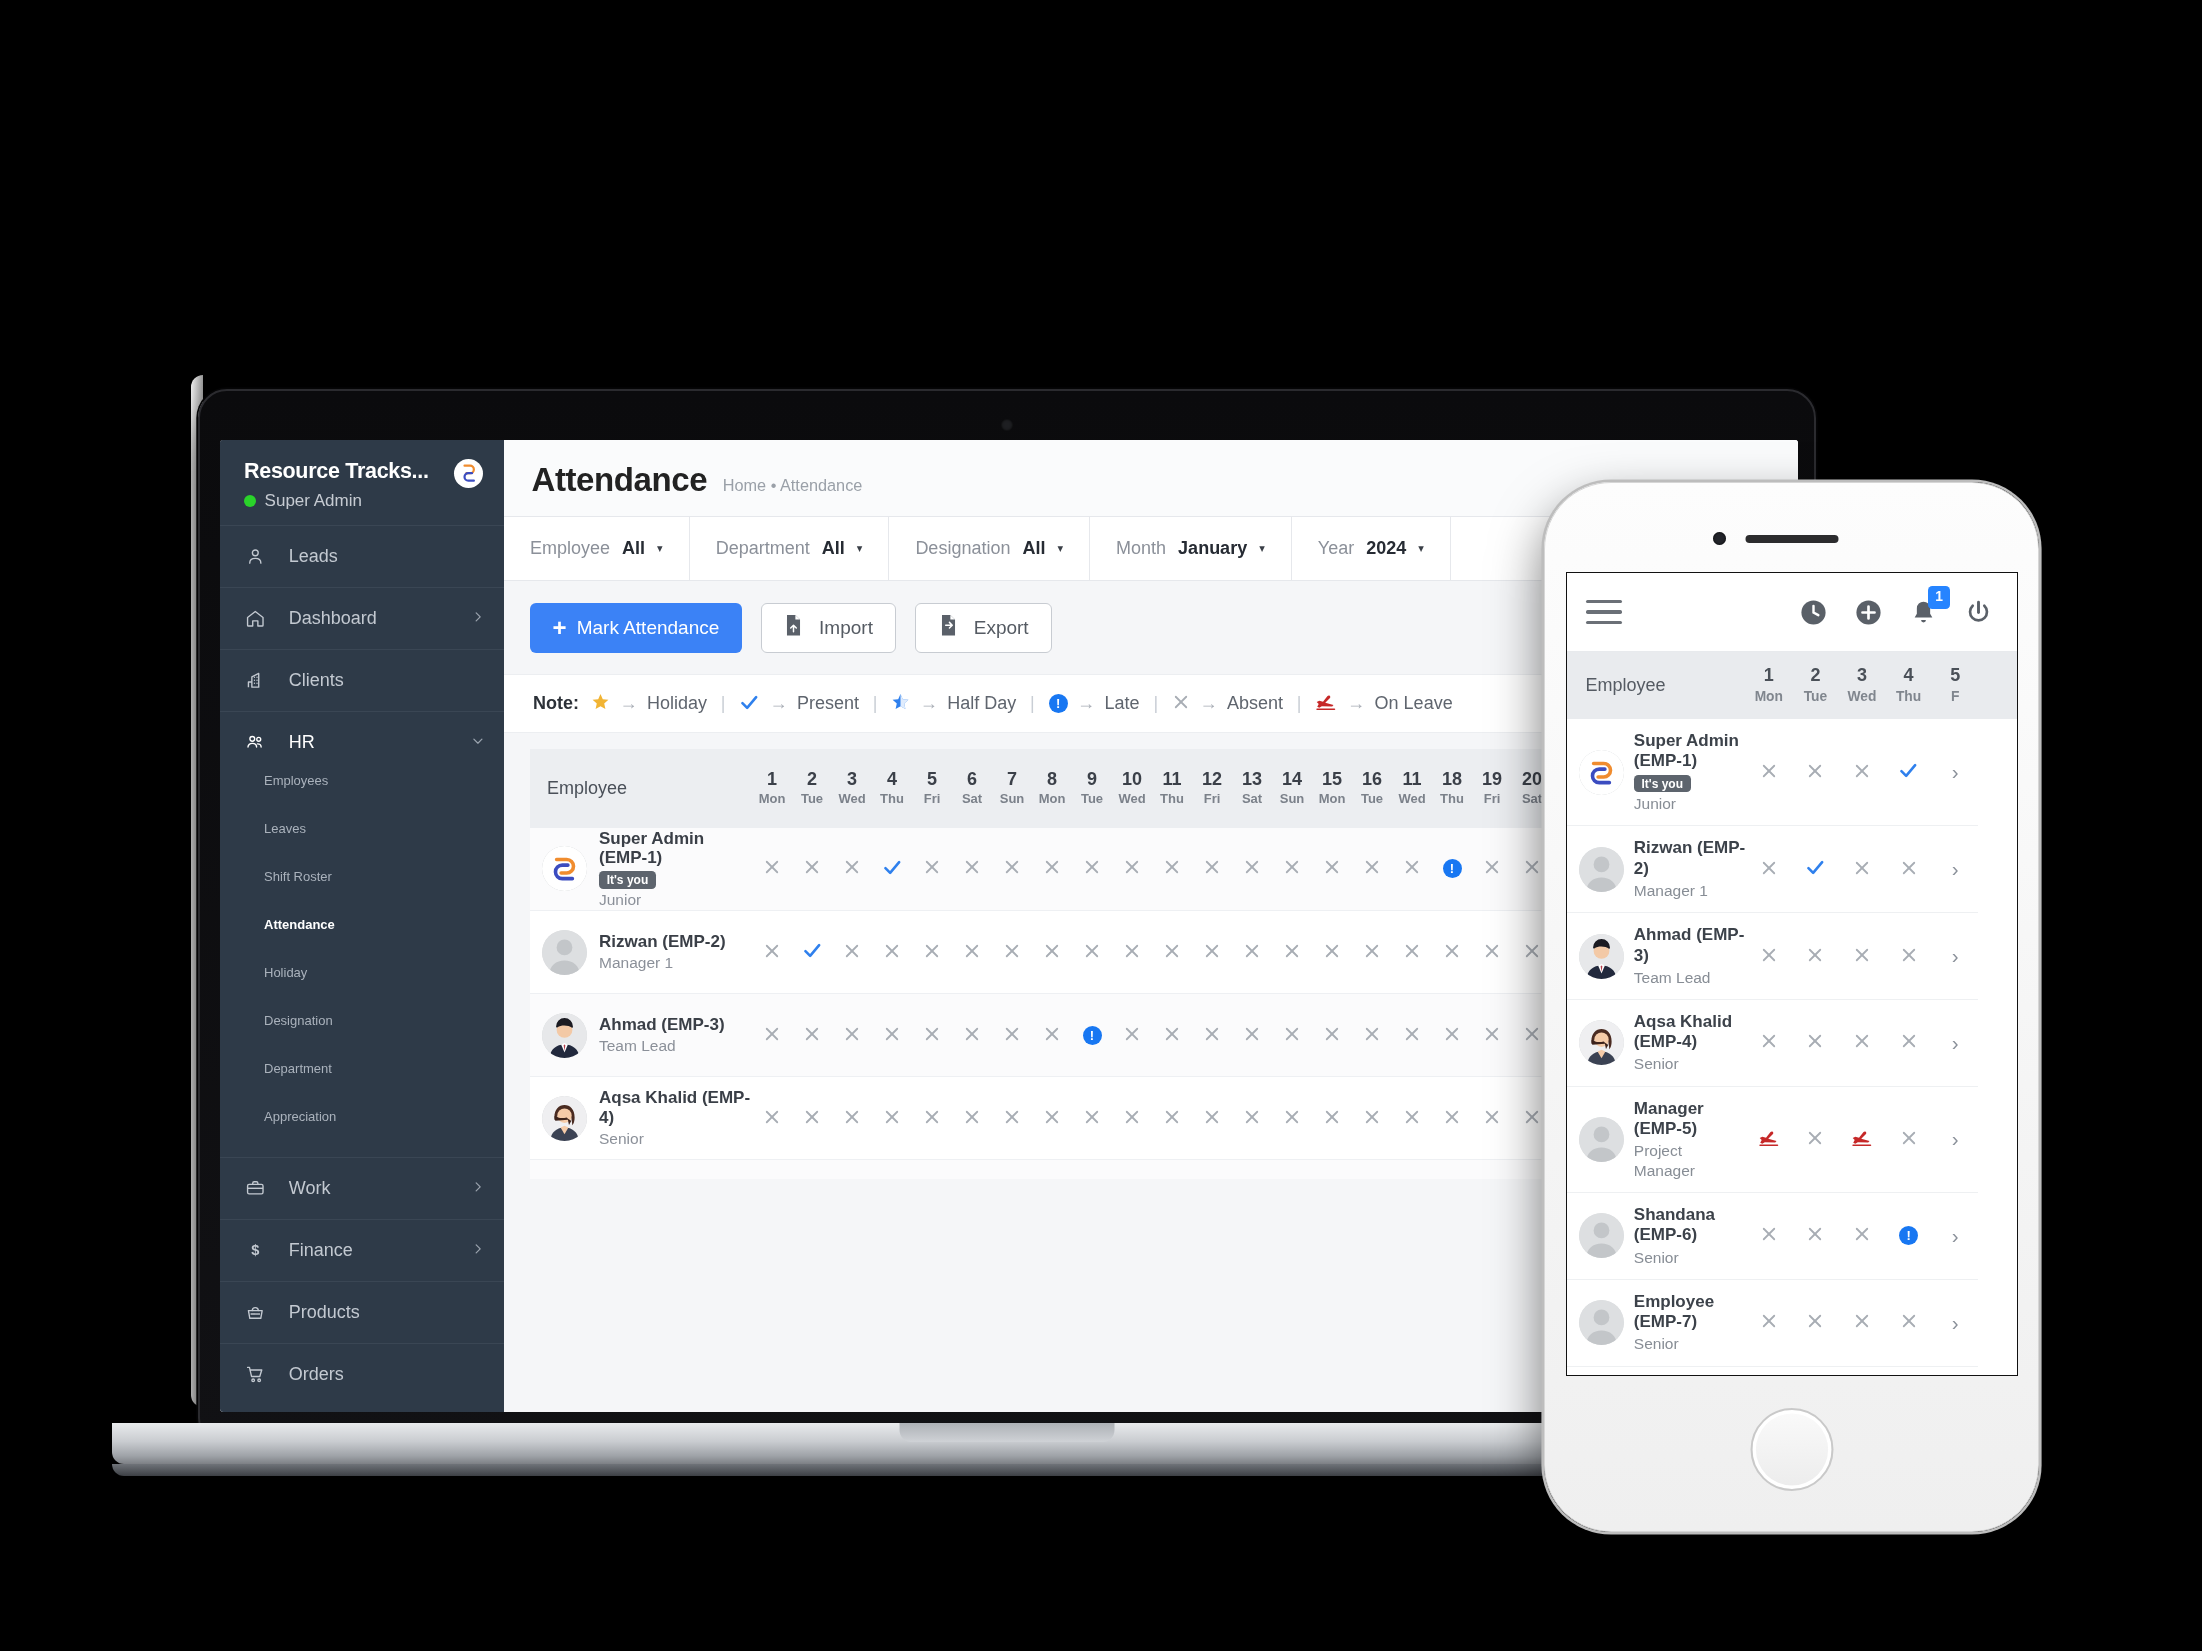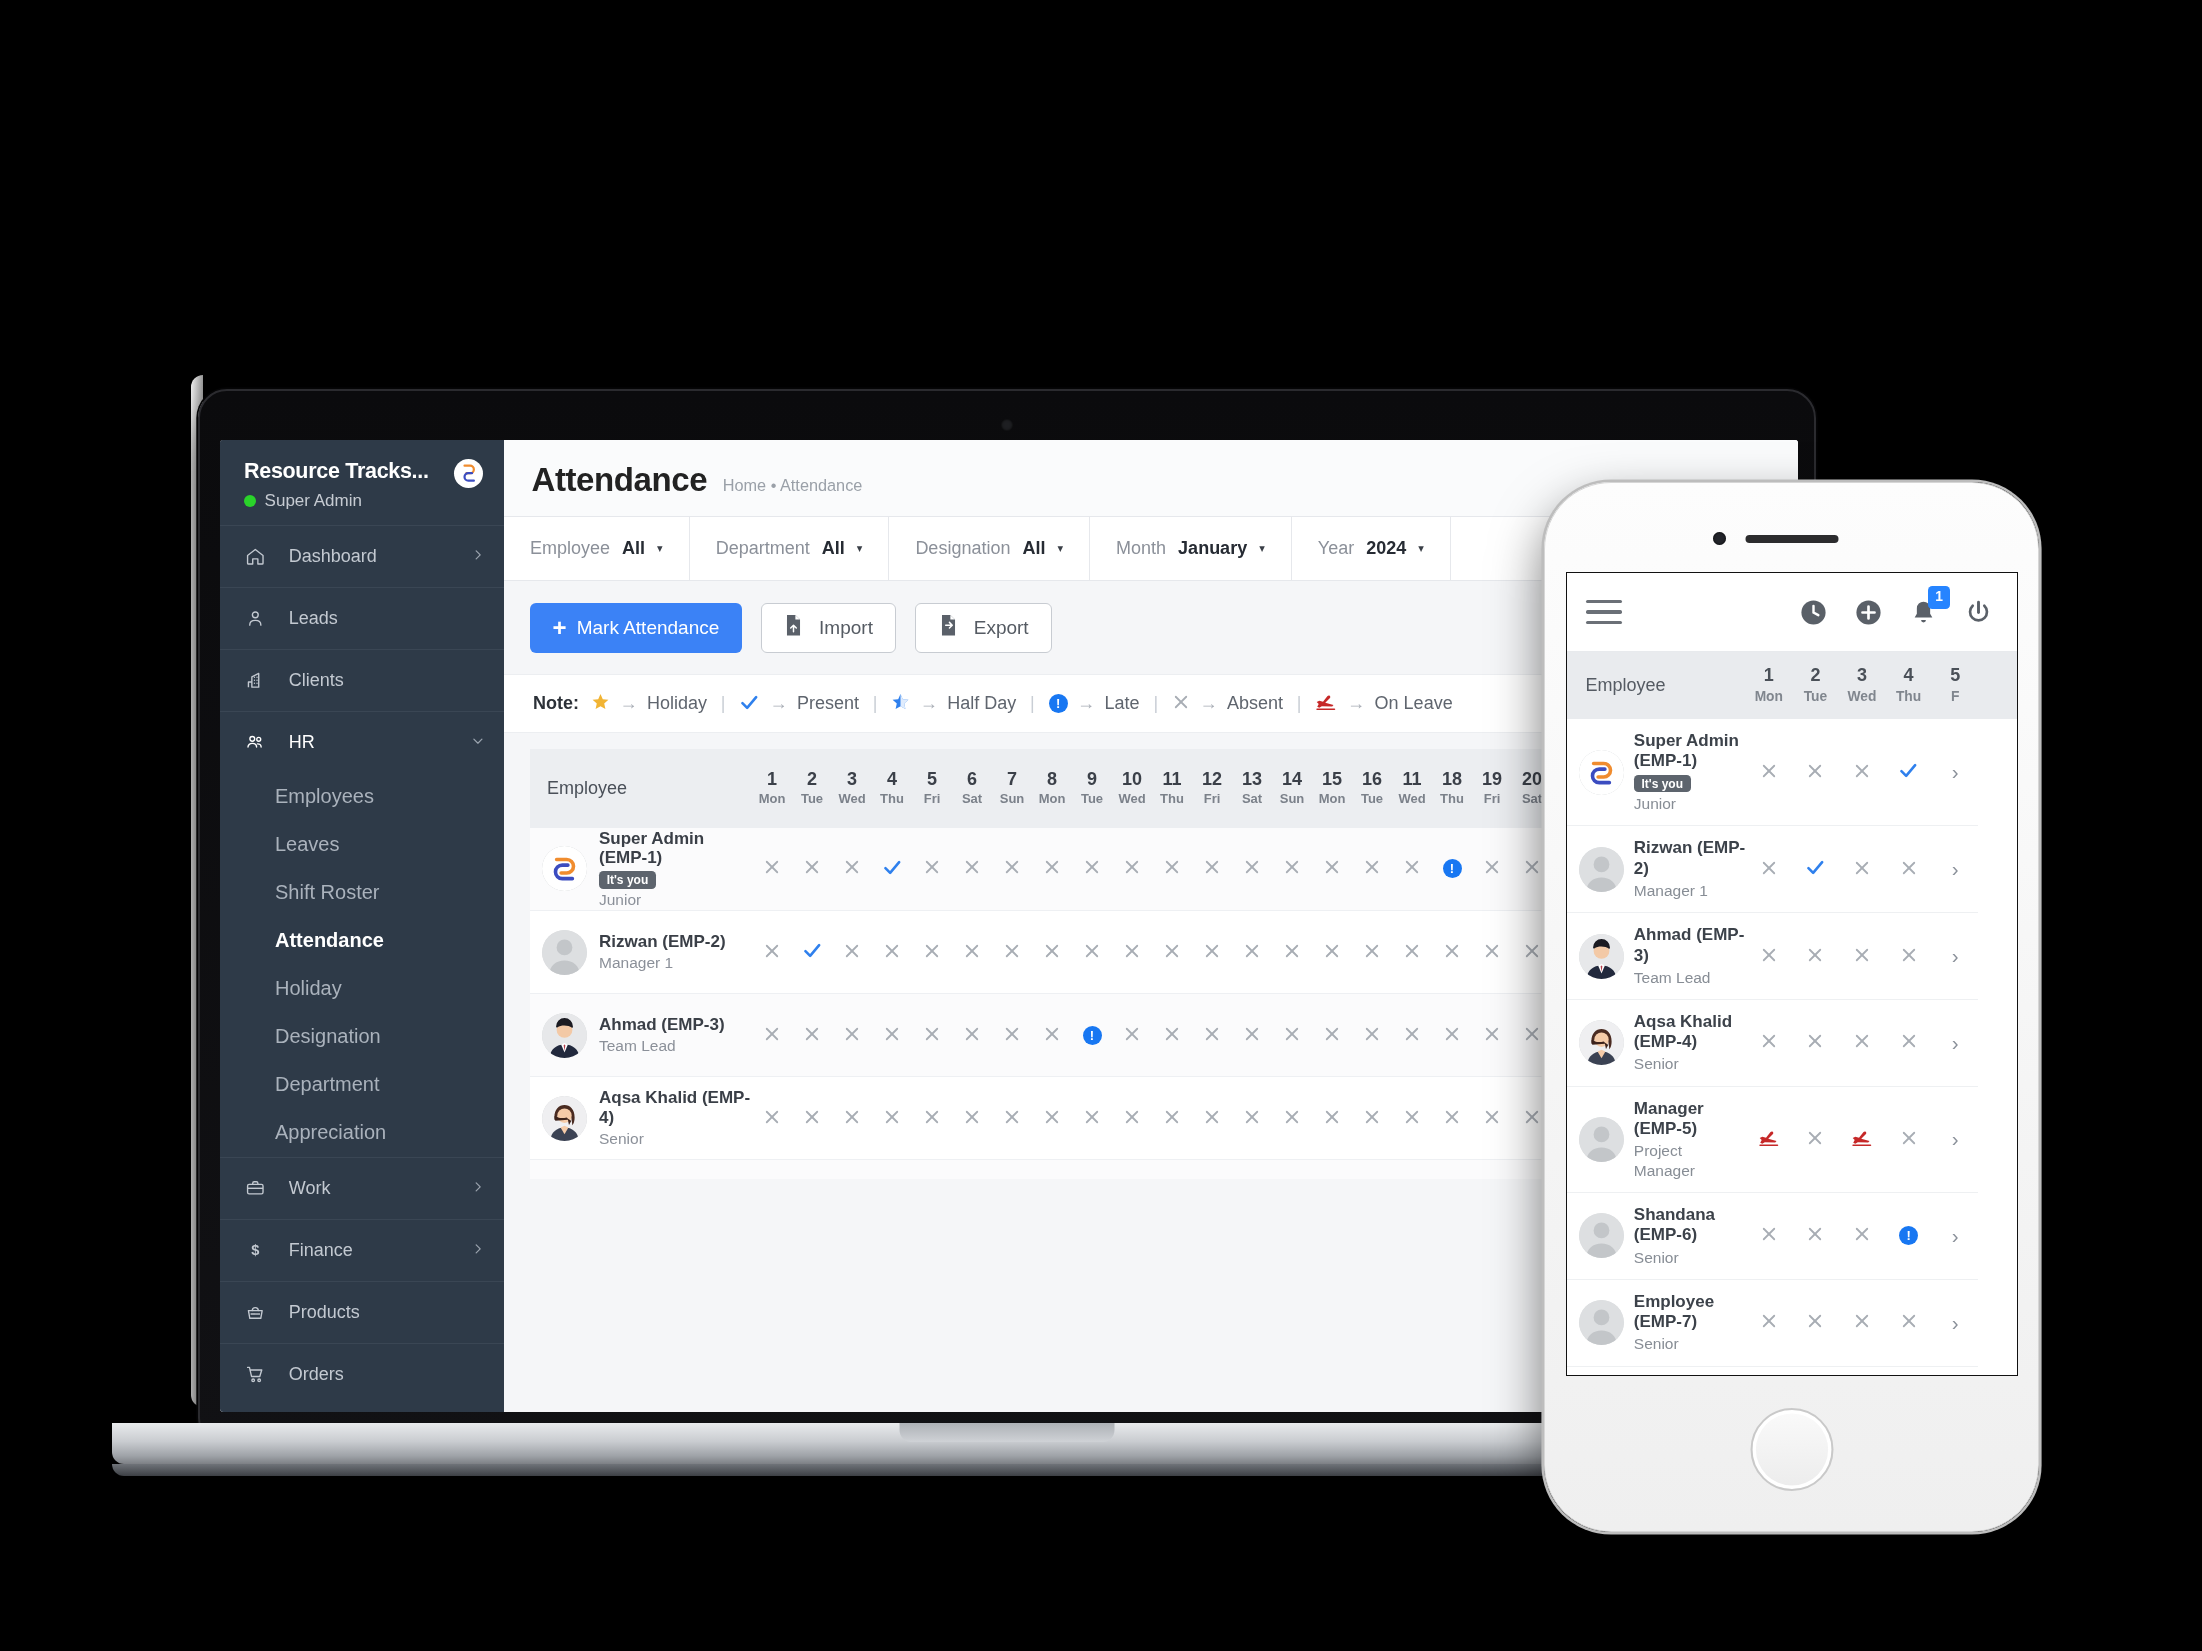--- a/index.html
+++ b/index.html
@@ -81,22 +81,22 @@
     cursor:pointer;
   }
   .nav-item .ico{ width:22.4px; height:22.4px; flex:0 0 22.4px; display:flex; align-items:center; justify-content:center; }
   .nav-item .ico svg{ width:20.6px; height:20.6px; stroke:#c3c9d1; fill:none; stroke-width:1.6; }
   .nav-item.active{ color:#ffffff; font-weight:normal; }
   .nav-item.active .ico svg{ stroke:#fff; }
   .nav-label{ flex:1; }
   .chev{ font-size:14.6px; color:#9aa3ae; }
   .chev svg{ width:13.8px; height:13.8px; stroke:#9aa3ae; fill:none; stroke-width:2.2; }
   .sub-item{
-    height:48px; padding-left:55px; display:flex; align-items:center;
-    color:#aab2bc; font-size:20px; cursor:pointer;
+    height:48px; padding-left:44px; display:flex; align-items:flex-start;
+    color:#aab2bc; font-size:13px; cursor:pointer;
   }
   .sub-item.active{ color:#ffffff; font-weight:bold; }
 
   
   .main{
     position:absolute; left:284px; top:0; right:0; height:972px;
     background:#f5f6f8;
   }
   .page-head{
     background:#fafbfc; padding:20.6px 0 17px 27.5px;
@@ -279,39 +279,39 @@
               <svg viewBox="0 0 24 24">
                   <path d="M7 4h6a4 4 0 0 1 0 8H9" fill="none" stroke="#f08c2e" stroke-width="2.4" stroke-linecap="round"></path>
                   <path d="M17 20h-6a4 4 0 0 1 0-8h4" fill="none" stroke="#3b4cc0" stroke-width="2.4" stroke-linecap="round"></path>
                 </svg>
             </div>
           </div>
 
           <div class="nav-item">
             <span class="ico">
               <svg viewBox="0 0 24 24">
+                  <circle cx="12" cy="8" r="3.4"></circle>
+                  <path d="M5.5 20c0-3.6 2.9-5.6 6.5-5.6s6.5 2 6.5 5.6" stroke-linecap="round"></path>
+                </svg>
+            </span>
+            <span class="nav-label">Leads</span>
+          </div>
+
+          <div class="nav-item">
+            <span class="ico">
+              <svg viewBox="0 0 24 24">
                   <path d="M3 11l9-7 9 7v9a1 1 0 0 1-1 1h-5v-6H9v6H4a1 1 0 0 1-1-1z" stroke-linejoin="round"></path>
                 </svg>
             </span>
             <span class="nav-label">Dashboard</span>
             <span class="chev">
               <svg viewBox="0 0 24 24">
                   <polyline points="9 5 16 12 9 19" stroke-linecap="round" stroke-linejoin="round"></polyline>
                 </svg>
             </span>
-          </div>
-
-          <div class="nav-item">
-            <span class="ico">
-              <svg viewBox="0 0 24 24">
-                  <circle cx="12" cy="8" r="3.4"></circle>
-                  <path d="M5.5 20c0-3.6 2.9-5.6 6.5-5.6s6.5 2 6.5 5.6" stroke-linecap="round"></path>
-                </svg>
-            </span>
-            <span class="nav-label">Leads</span>
           </div>
 
           <div class="nav-item">
             <span class="ico">
               <svg viewBox="0 0 24 24">
                   <path d="M4 20V14h4V20M8 20V8l8-4v16z" stroke-linejoin="round"></path>
                   <path d="M11 8.5v0M14 8.5v0M11 12v0M14 12v0M11 15.5v0M14 15.5v0" stroke-linecap="round" stroke-width="1.6"></path>
                 </svg>
             </span>
             <span class="nav-label">Clients</span>

